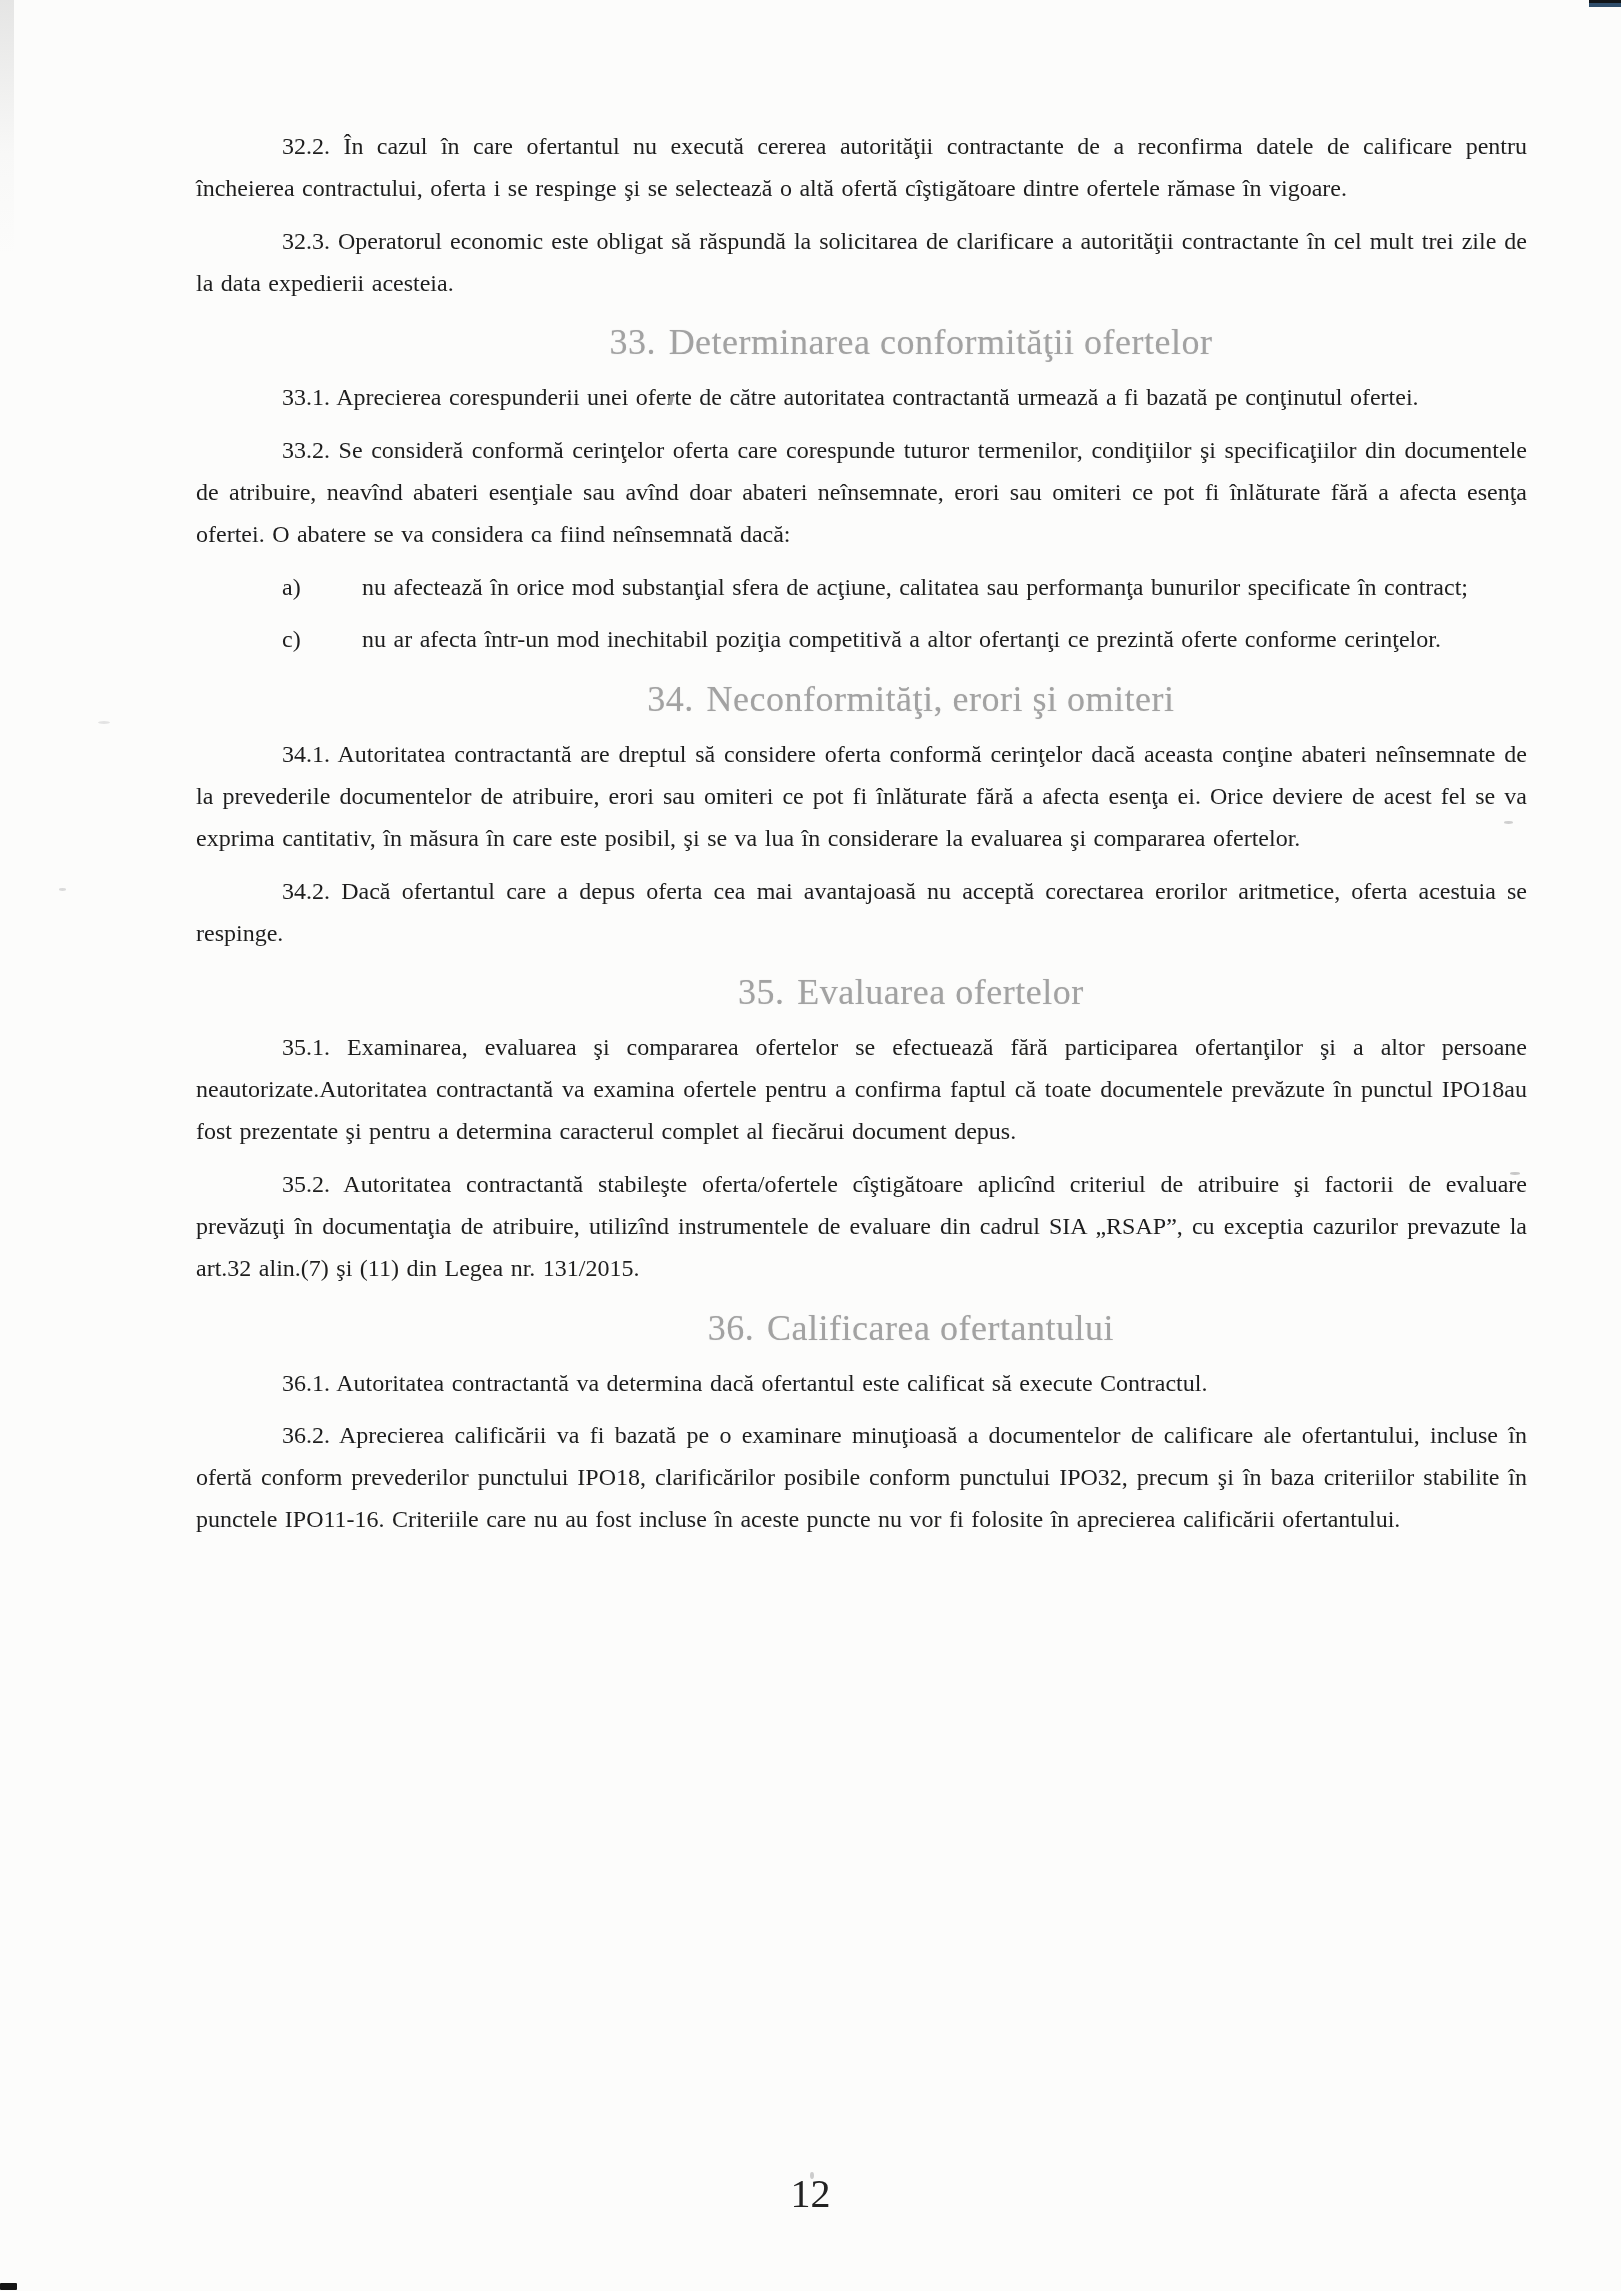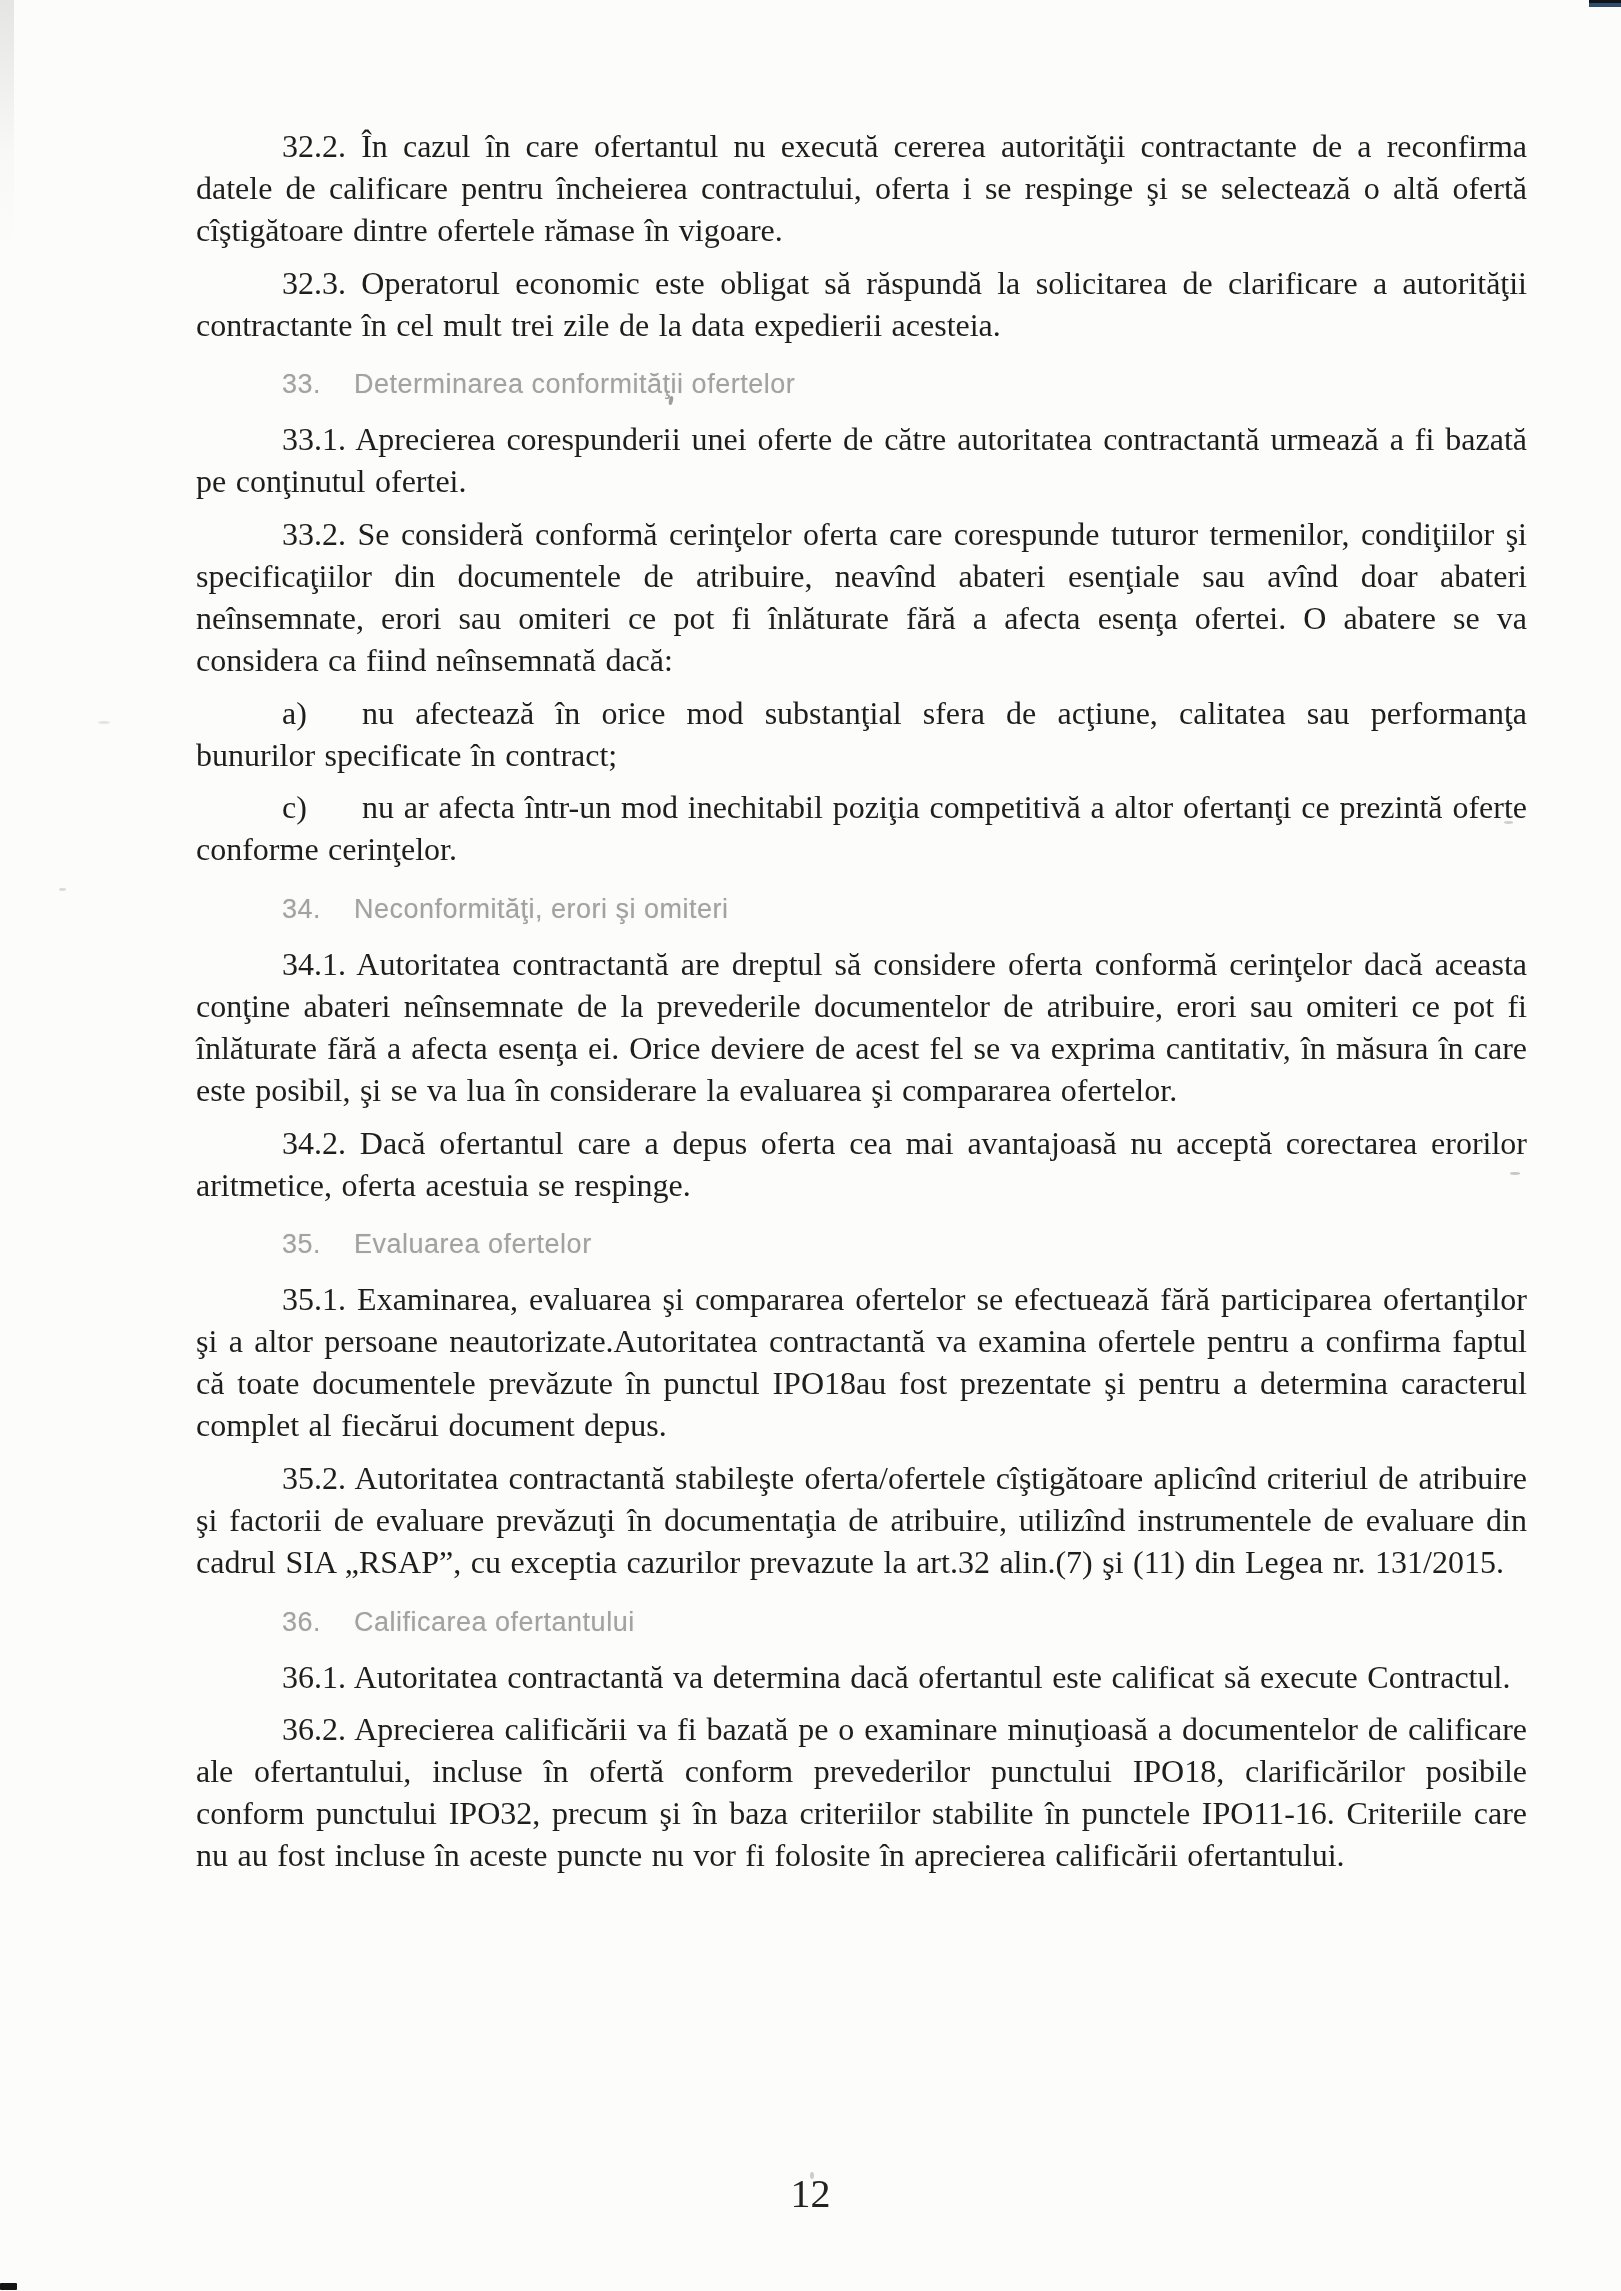--- a/index.html
+++ b/index.html
@@ -14,33 +14,34 @@
   
   .edge-smudge {
     position:absolute; left:0; top:0; width:13.7px; height:255px;
     background:linear-gradient(180deg, rgba(160,160,160,.25), rgba(200,200,200,.08) 60%, rgba(255,255,255,0));
   }
   .content {
     position:absolute; left:196px; top:114px; width:1331px;
   }
   .para {
     margin:0; padding-top:10.8px;
-    font-size:32px; line-height:42px;
+    font-size:24px; line-height:42px;
     text-align:justify; text-indent:86px;
     word-spacing:1.5px;
   }
   .pnum { white-space:nowrap; }
   .li .letter { display:inline-block; width:80px; text-indent:0; }
   .heading {
     margin:0; padding-top:16.7px;
-    font-family:Liberation Sans, sans-serif;
-    font-size:27px; line-height:45px;
+    font-family:Liberation Serif, serif;
+    font-size:36px; line-height:45px;
     color:#a2a2a2; letter-spacing:0.5px;
     text-indent:86px;
     text-shadow:0 0 1px rgba(190,190,190,.6);
+    text-align:center;
   }
   .heading .hnum { display:inline-block; width:72px; text-indent:0; }
   .page-num {
     position:absolute; left:0; top:2172px; width:100%;
     text-align:center; font-size:40px; line-height:44px; color:#222;
   }
   
   .mark-top-right {
     position:absolute; right:0; top:0; width:32px; height:6.9px;
     background:linear-gradient(180deg,#101418 0 2.9px,#2e4d6b 2.9px 100%);

